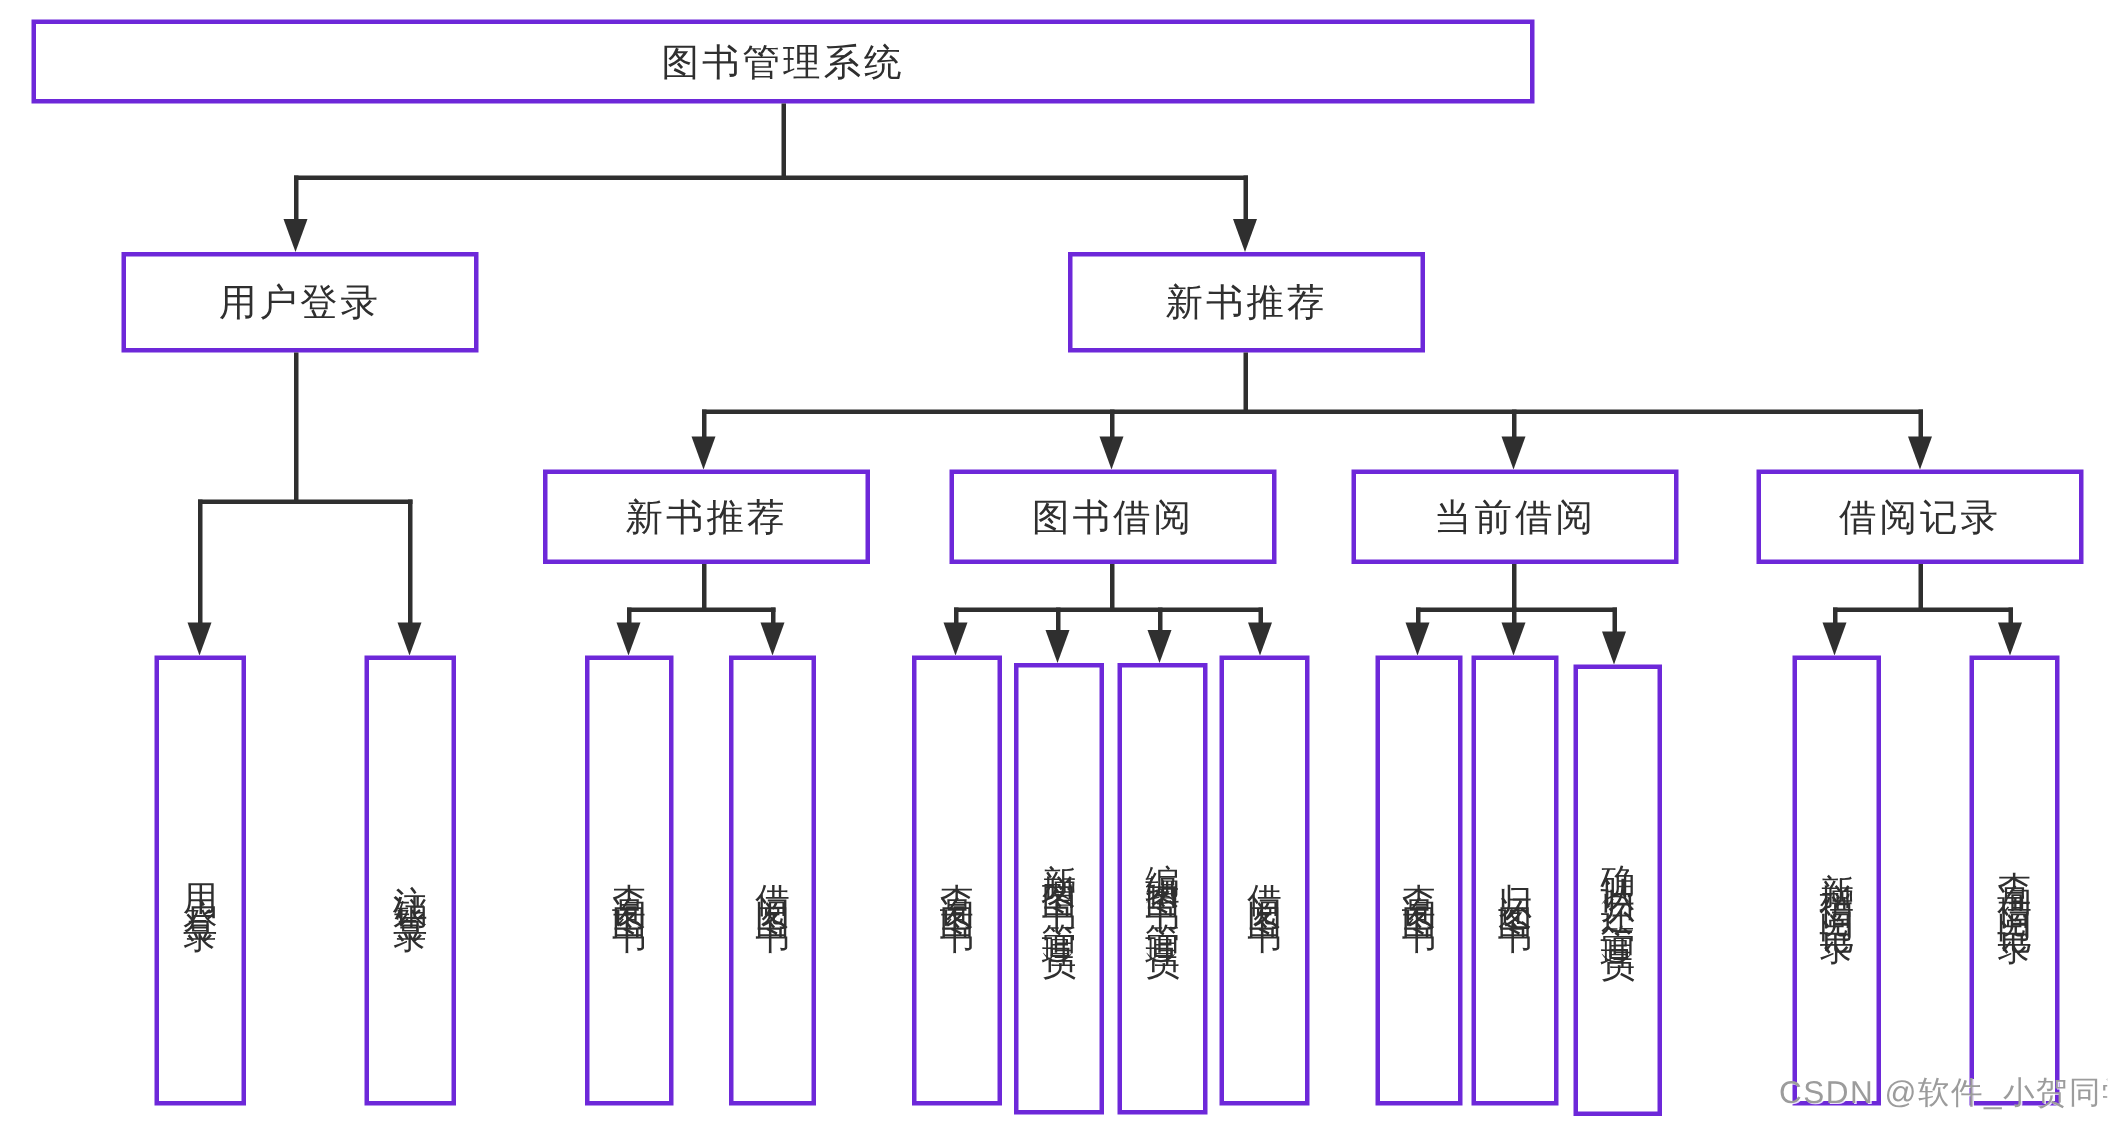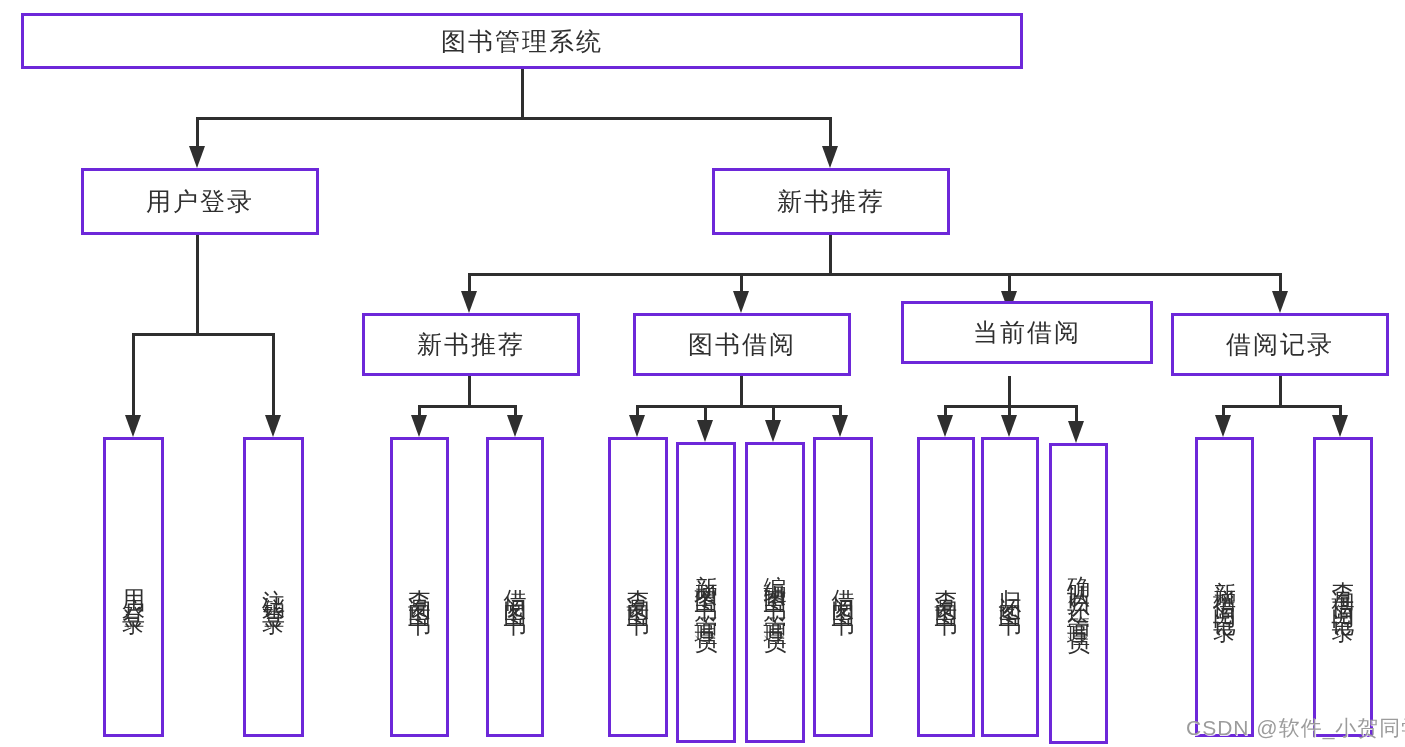--- a/index.html
+++ b/index.html
@@ -72,21 +72,21 @@
   <div class="arrow" style="left:733px;top:291px;"></div>
   <div class="arrow" style="left:1001px;top:291px;"></div>
   <div class="arrow" style="left:1272px;top:291px;"></div>
 
   <div class="box" style="left:633px;top:313px;width:218px;height:63px;">
     <span class="h-label">图书借阅</span>
   </div>
   <div class="box" style="left:362px;top:313px;width:218px;height:63px;">
     <span class="h-label">新书推荐</span>
   </div>
-  <div class="box" style="left:901px;top:301px;width:252px;height:63px;">
+  <div class="box" style="left:901px;top:313px;width:218px;height:63px;">
     <span class="h-label">当前借阅</span>
   </div>
   <div class="box" style="left:1171px;top:313px;width:218px;height:63px;">
     <span class="h-label">借阅记录</span>
   </div>
 
   <div class="line" style="left:468px;top:376px;width:3px;height:31px;"></div>
   <div class="line" style="left:418px;top:405px;width:99px;height:3px;"></div>
   <div class="line" style="left:418px;top:405px;width:3px;height:13px;"></div>
   <div class="line" style="left:514px;top:405px;width:3px;height:13px;"></div>

